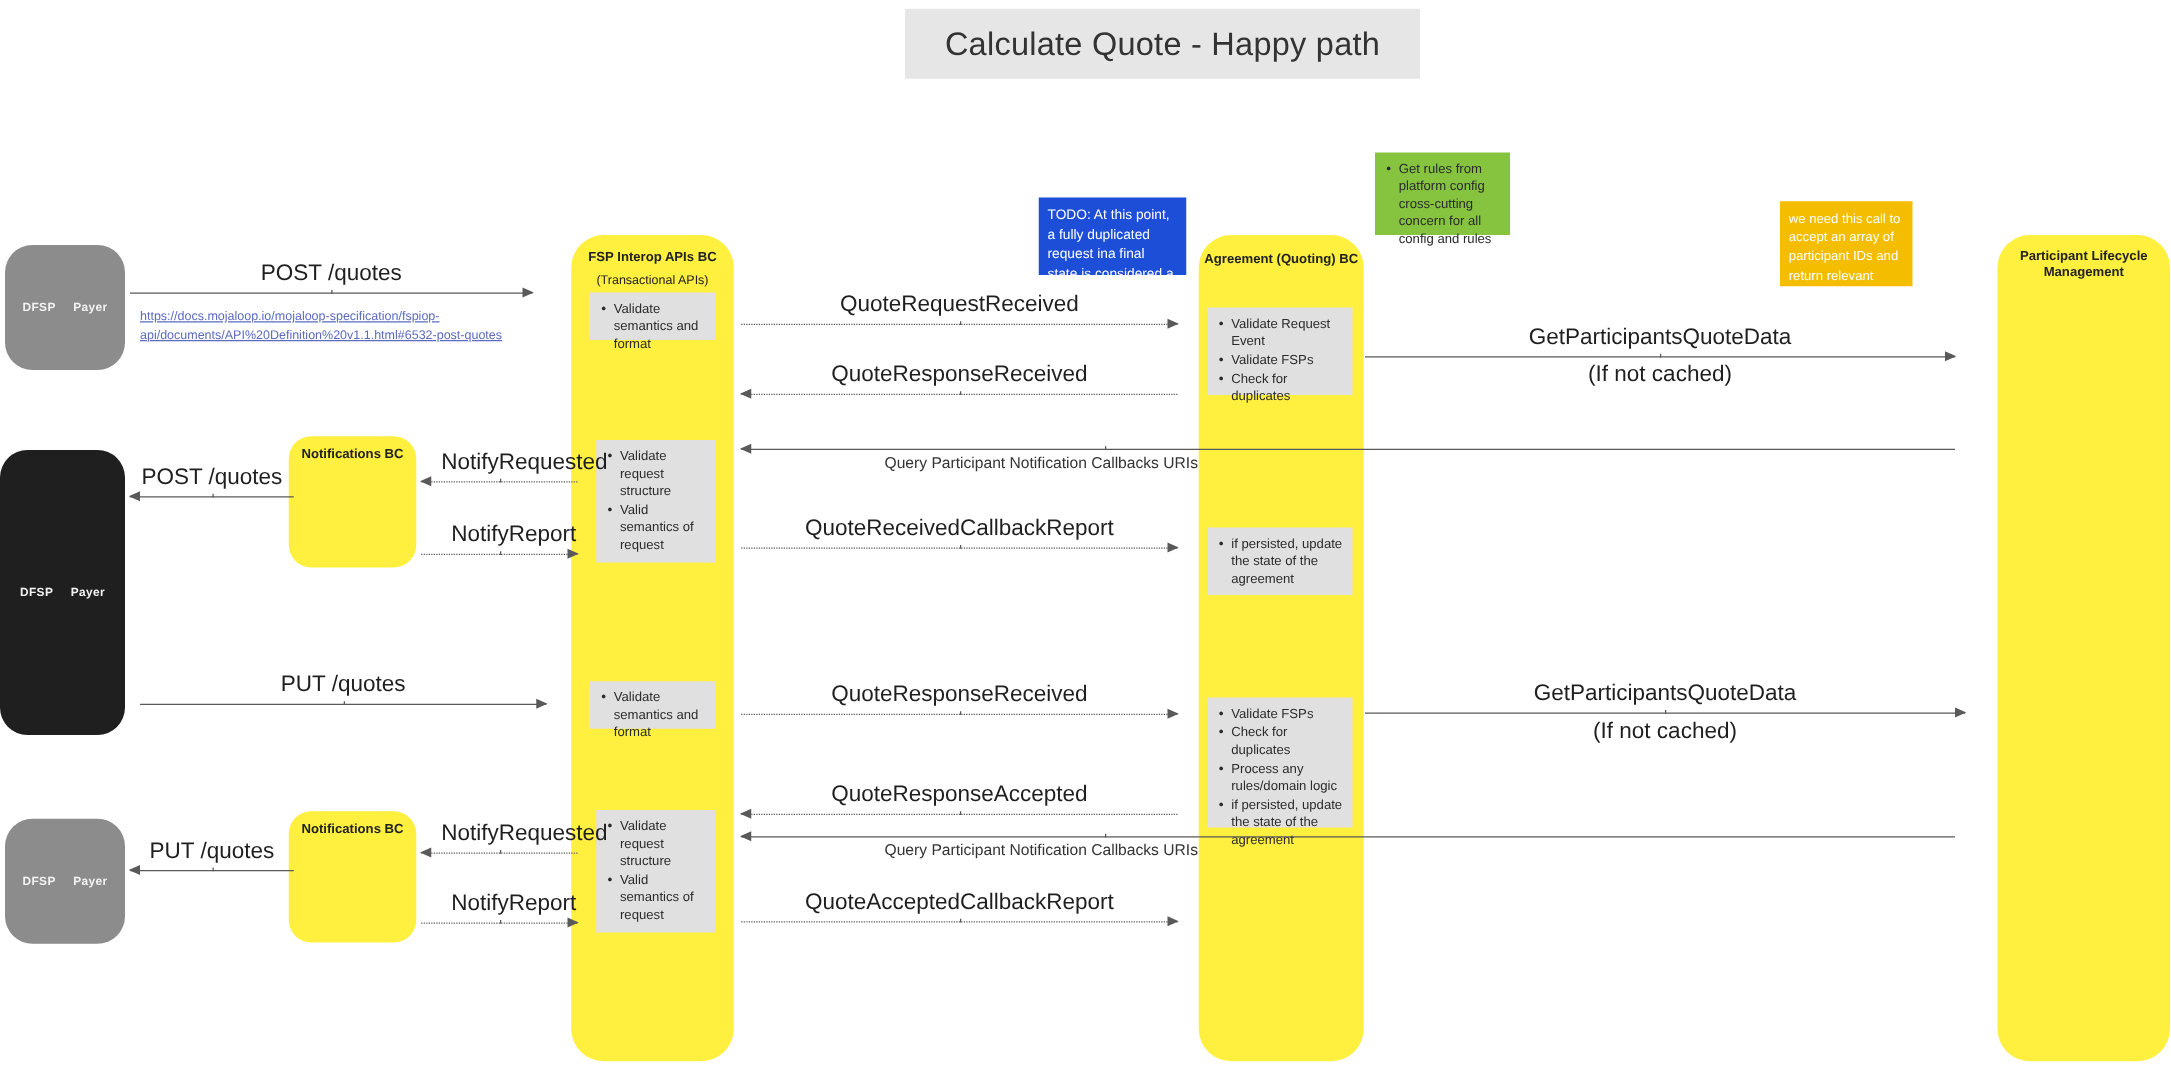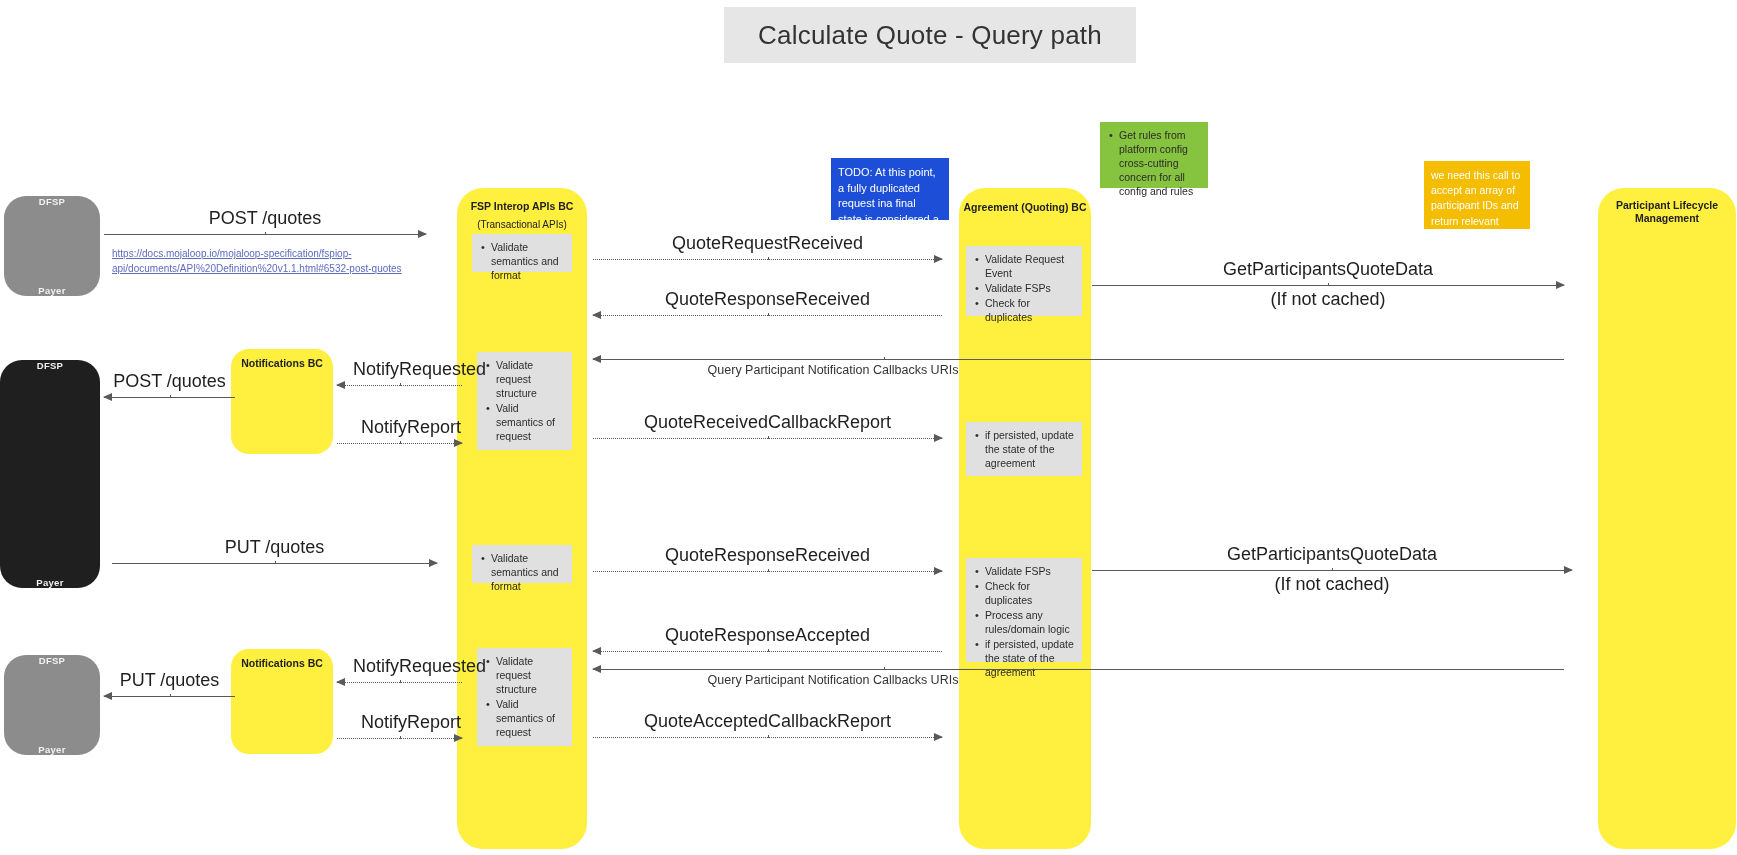--- a/index.html
+++ b/index.html
@@ -13,22 +13,22 @@
 
   
   .lifeline{border-radius:26px;}
   .lifeline.yellow{background:#ffef3f;}
   .lifeline-title{position:absolute;left:0;right:0;text-align:center;
       font-size:10.5px;font-weight:bold;color:#222;line-height:1.25;}
   .lifeline-sub{position:absolute;left:0;right:0;text-align:center;
       font-size:10px;font-weight:normal;color:#222;}
 
   
-  .actor{border-radius:22px;display:flex;flex-direction:column;
-         align-items:center;justify-content:space-between;gap:14px;}
+  .actor{border-radius:22px;display:flex;flex-direction:row;
+         align-items:center;justify-content:center;gap:14px;}
   .actor span{font-size:9.5px;font-weight:bold;color:#f2f2f2;letter-spacing:.3px;}
   .actor.grey{background:#8c8c8c;}
   .actor.black{background:#1f1f1f;}
 
   
   .note{font-size:10.5px;line-height:1.33;color:#2b2b2b;padding:7px 8px 7px 7px;}
   .note.grey{background:#e0e0e0;}
   .note.red{background:#1d4ed8;color:#ffffff;font-size:11px;line-height:1.42;}
   .note.green{background:#86c440;color:#2b2b2b;}
   .note.orange{background:#f5bd00;color:#ffffff;line-height:1.45;}
@@ -53,21 +53,21 @@
   .msg .head.l{left:-1px;border-right:9px solid #595959;}
   .msg .tick{position:absolute;top:-2px;left:50%;width:1px;height:3px;background:#595959;}
 
   .link{position:absolute;font-size:10px;color:#5c6bc0;
         text-decoration:underline;line-height:1.45;}
 </style>
 </head>
 <body>
 
 <div class="abs title-band" style="left:724px;top:7px;width:412px;height:56px;">
-  <span>Calculate Quote - Query path</span>
+  <span>Calculate Quote - Happy path</span>
 </div>
 
 <div class="abs lifeline yellow" style="left:457px;top:188px;width:130px;height:661px;">
   <div class="lifeline-title" style="top:12px;">FSP Interop APIs BC</div>
   <div class="lifeline-sub" style="top:31px;">(Transactional APIs)</div>
 </div>
 
 <div class="abs lifeline yellow" style="left:959px;top:188px;width:132px;height:661px;">
   <div class="lifeline-title" style="top:13px;">Agreement (Quoting) BC</div>
 </div>

